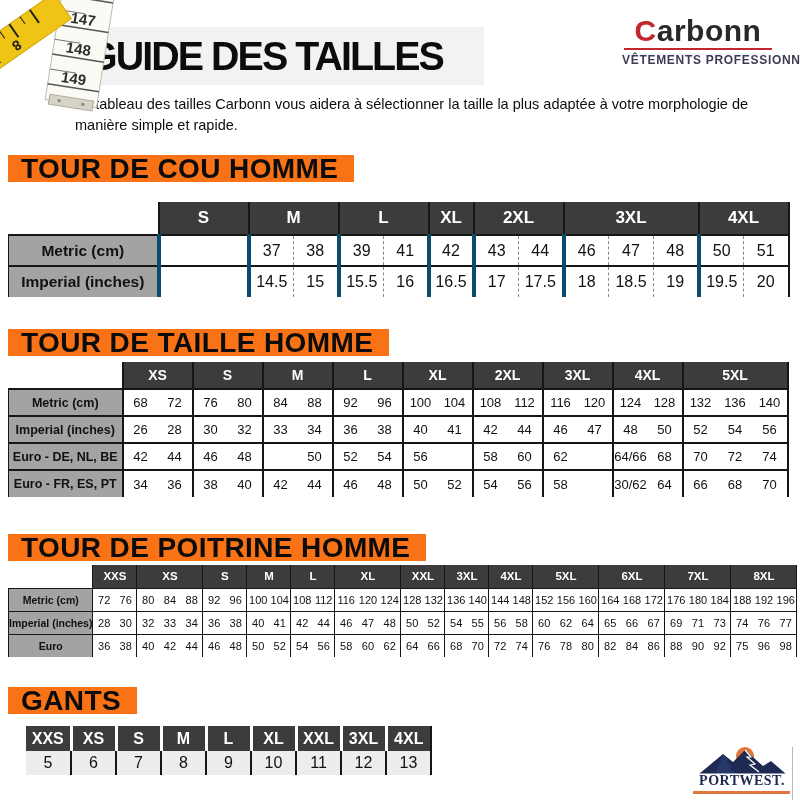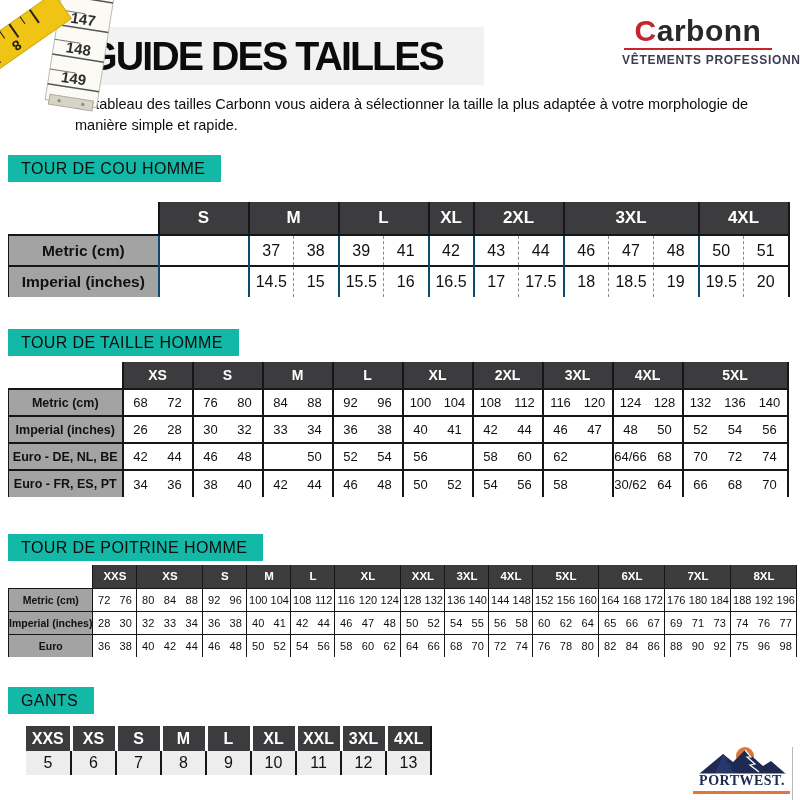--- a/index.html
+++ b/index.html
@@ -27,22 +27,22 @@
   .carbonn-name { font-size:30px; font-weight:bold; letter-spacing:0.5px; color:#28282a; line-height:1; }
   .carbonn-name .red { color:#c1272d; }
   .carbonn-rule { height:2px; background:#c1272d; margin:2px 2px 3px; }
   .carbonn-tag { font-size:12px; font-weight:bold; letter-spacing:0.7px; color:#3c3c52; white-space:nowrap; }
   .carbonn-tag .amp { color:#c1272d; }
   .intro { position:absolute; left:75px; top:94px; width:692px; font-size:14.5px; line-height:1.42; color:#0d0d0d; }
 
   
   .sec-title {
     position:absolute; height:27px; line-height:27px;
-    background:#14b8a6; padding:0 16px 0 13px;
-    font-size:16px; letter-spacing:0.4px; color:#0c0c0c; white-space:nowrap;
+    background:#f97316; padding:0 16px 0 13px;
+    font-size:28px; letter-spacing:0.4px; color:#0c0c0c; white-space:nowrap;font-weight:bold;
   }
   #st1 { left:8px; top:155px; }
   #st2 { left:8px; top:329px; }
   #st3 { left:8px; top:534px; }
   #st4 { left:8px; top:687px; }
 
   
   .tbl-host { position:absolute; }
   #tb1 { left:8px; top:202px; }
   #tb2 { left:8px; top:362px; }
@@ -59,21 +59,21 @@
   .sz tbody th.rl { background:#a3a3a3; font-weight:bold; border-left:1.5px solid #161616; }
 
   
   #tb1 col.lab { width:150px; } #tb1 col.sub { width:45px; }
   #tb1 thead tr { height:33px; } #tb1 tbody tr { height:31px; }
   #tb1 table { border-right:2px solid #161616; }
   #tb1 th.hd { font-size:17px; border-left:2px solid #161616; }
   #tb1 tbody tr > * { border-top:2px solid #161616; }
   #tb1 th.rl { font-size:15.5px; }
   #tb1 td { font-size:16px; }
-  #tb1 td.gs { border-left:2px solid #0c4a6e; }
+  #tb1 td.gs { border-left:4px solid #0c4a6e; }
   #tb1 td.ds { border-left:1px dashed #888; }
 
   
   #tb2 col.lab { width:114px; } #tb2 col.sub { width:35px; }
   #tb2 thead tr { height:27px; } #tb2 tbody tr { height:27px; }
   #tb2 table { border-right:2px solid #161616; }
   #tb2 th.hd { font-size:14px; border-left:2px solid #161616; }
   #tb2 tbody tr > * { border-top:2px solid #161616; }
   #tb2 th.rl { font-size:12.5px; }
   #tb2 td { font-size:13px; }

